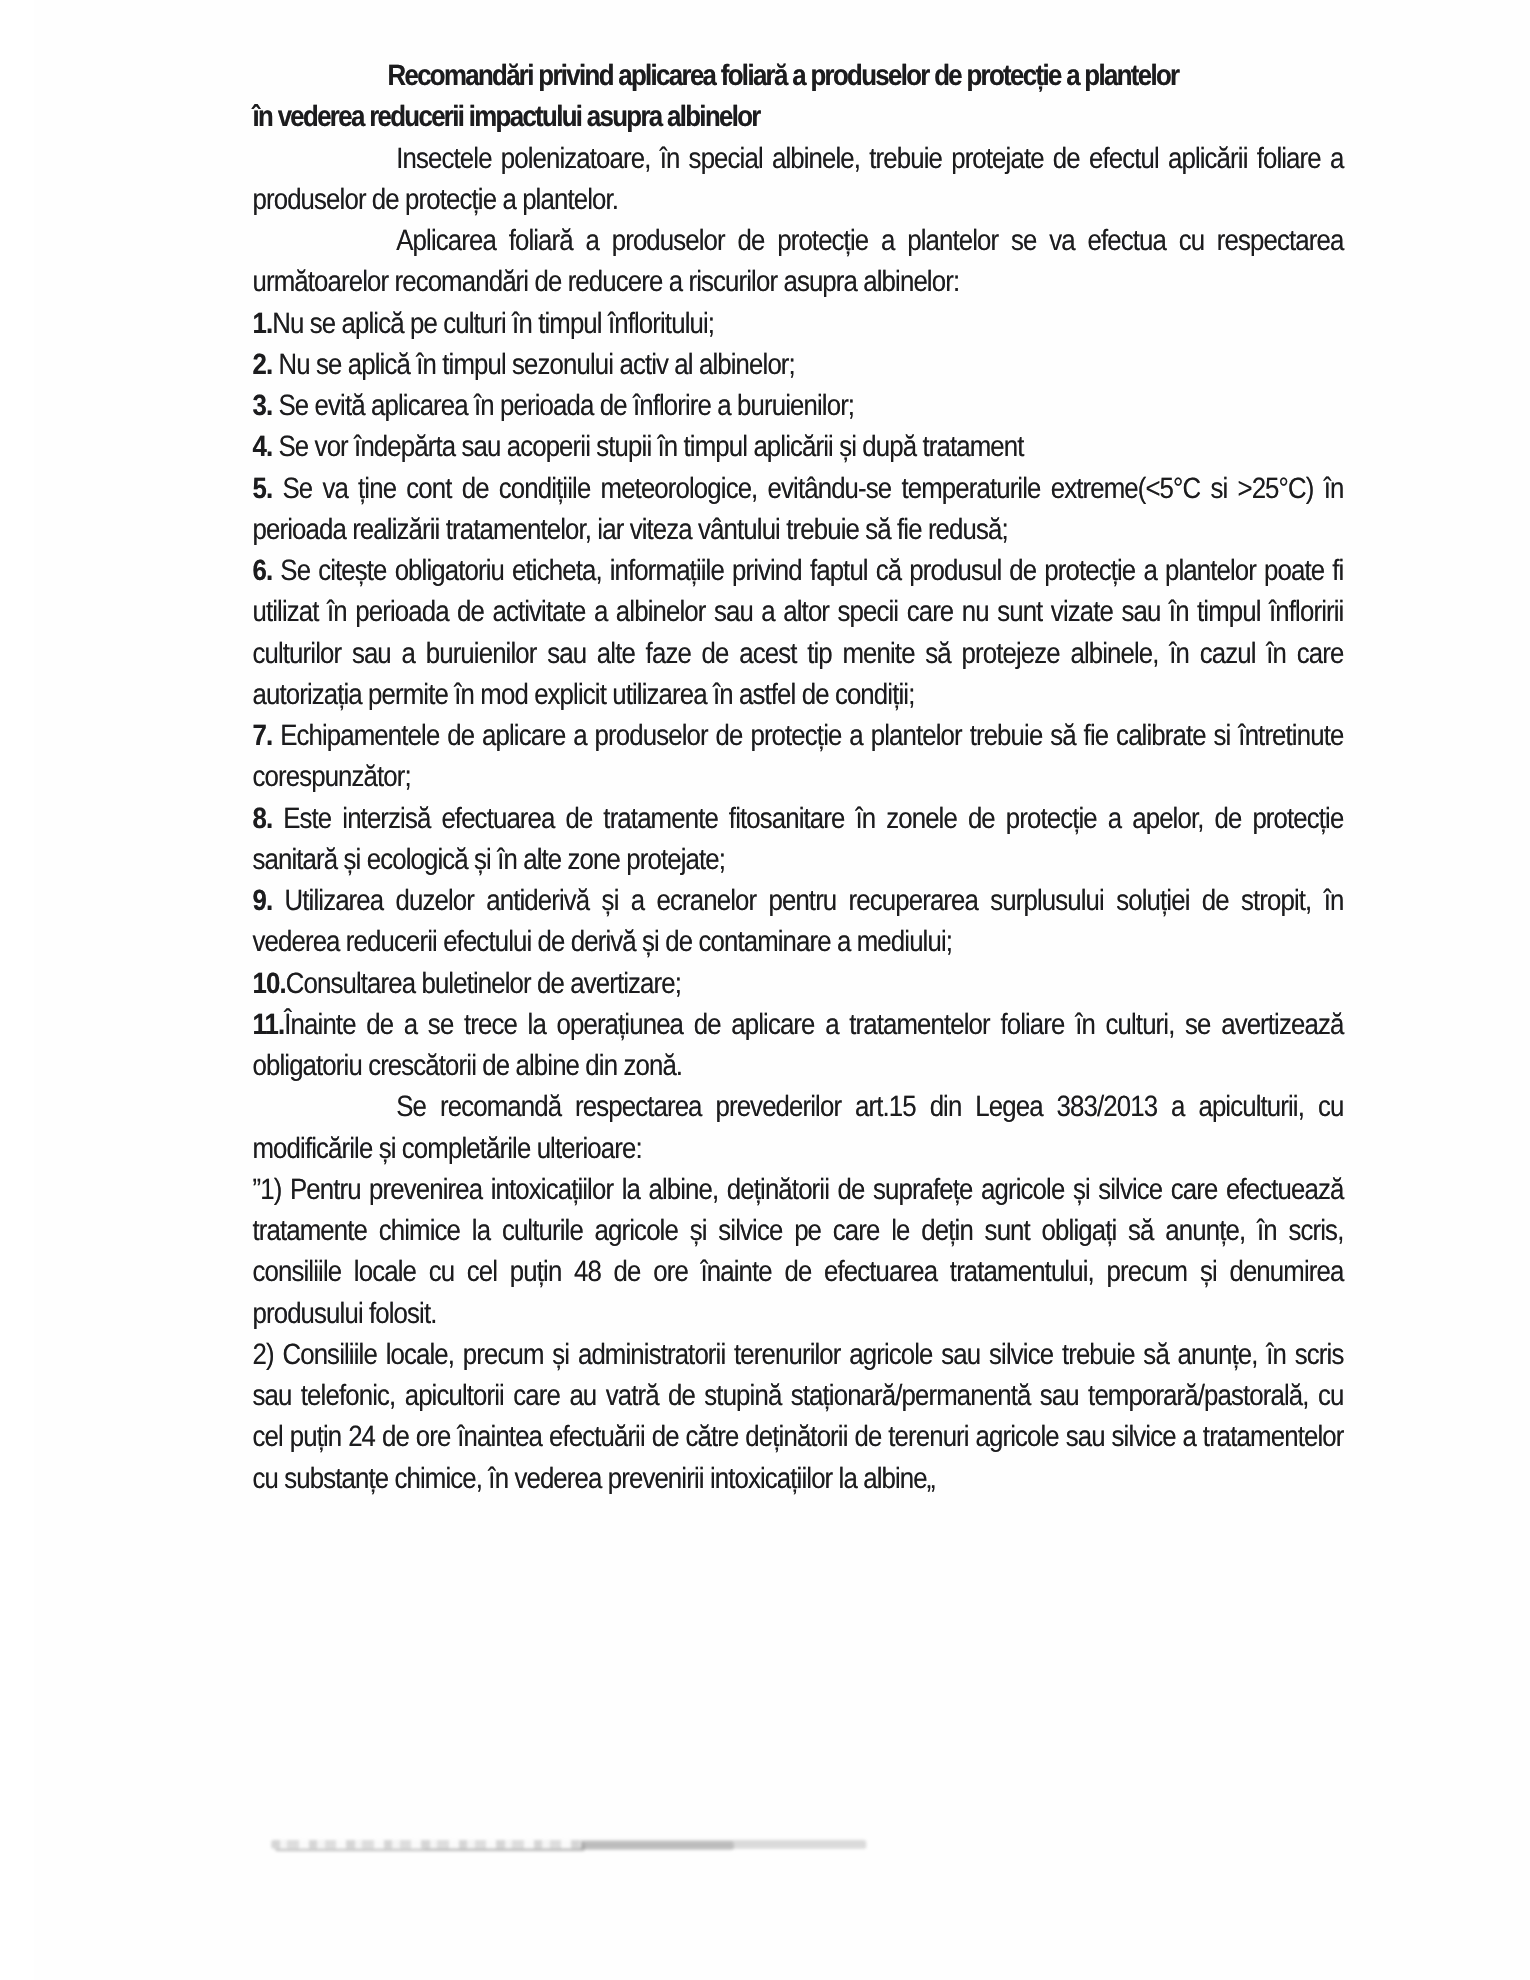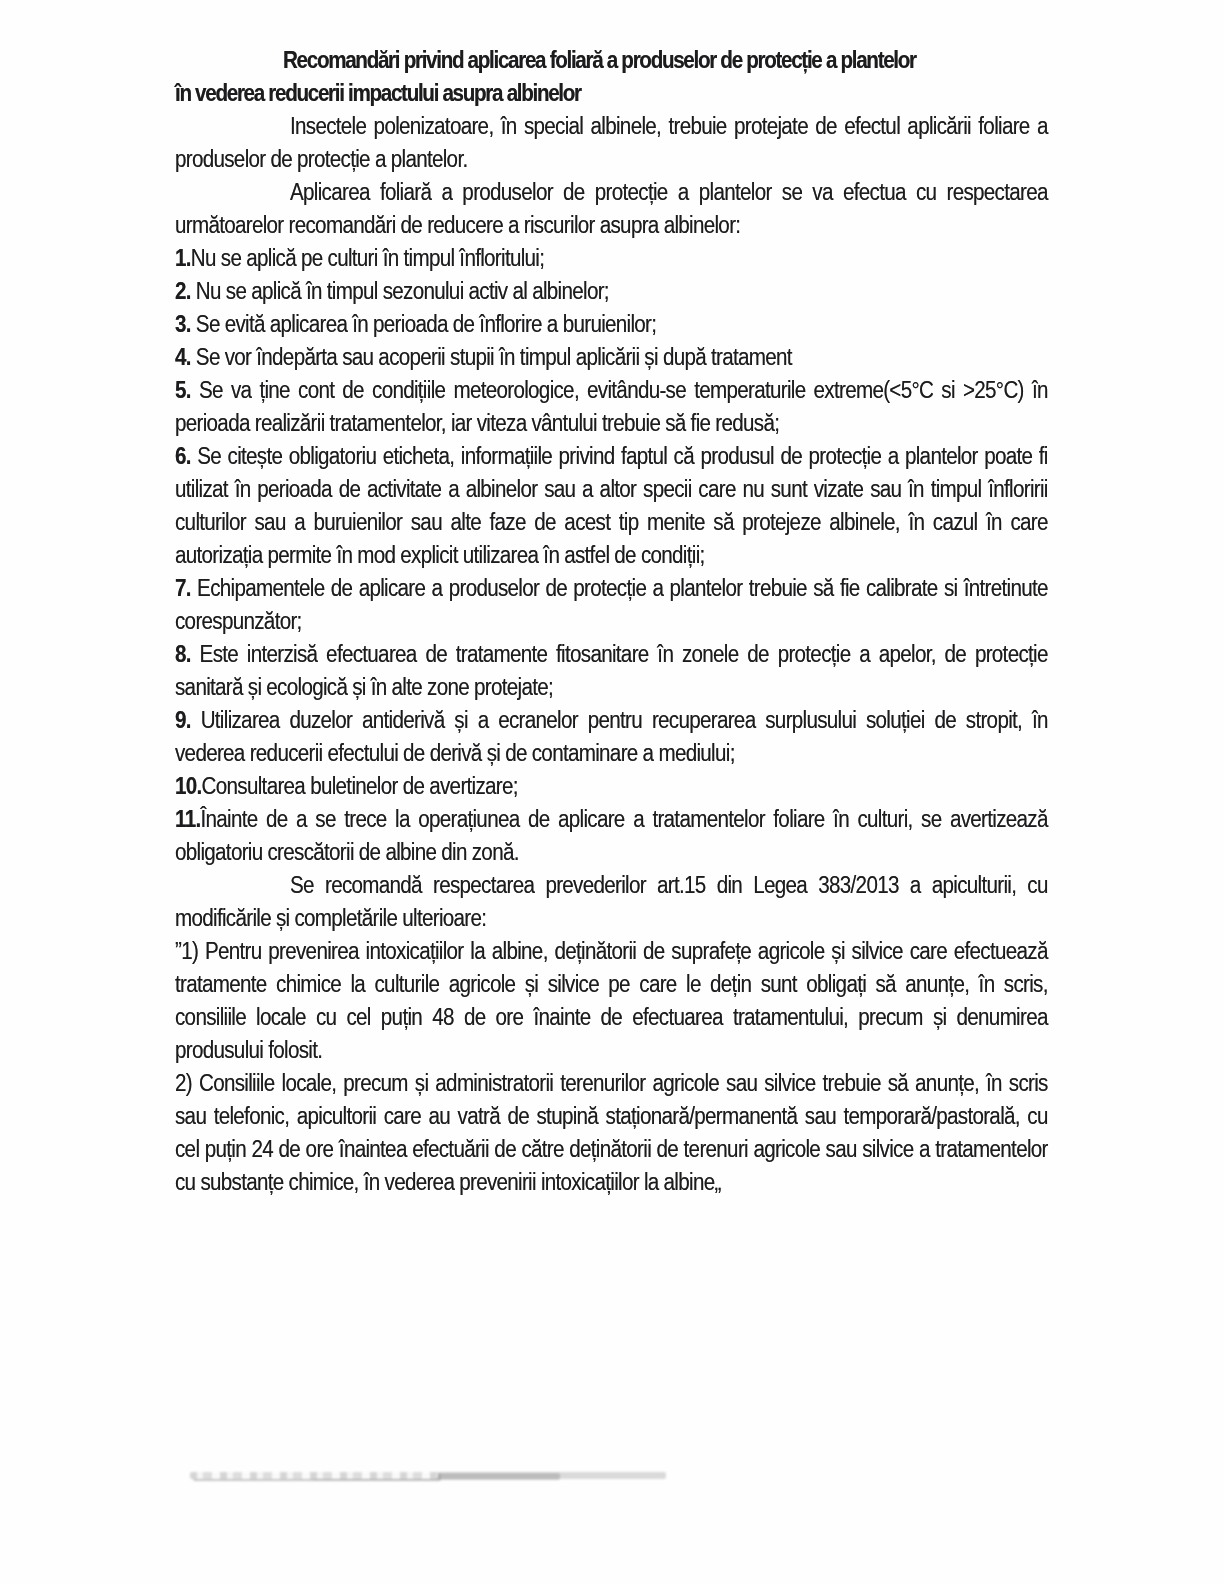--- a/index.html
+++ b/index.html
@@ -11,20 +11,21 @@
     width: 1224px;
     height: 1584px;
     position: relative;
     font-family: "Liberation Sans", sans-serif;
     overflow: hidden;
   }
   .sheet {
     position: absolute;
     inset: 0;
     background: #fefefe;
+    margin-left: 27px;
   }
   .content {
     position: absolute;
     left: 175px;
     top: 44px;
     width: 994px;
     transform: scaleX(0.878);
     transform-origin: 0 0;
     color: #1c1c1e;
     font-size: 23.5px;

